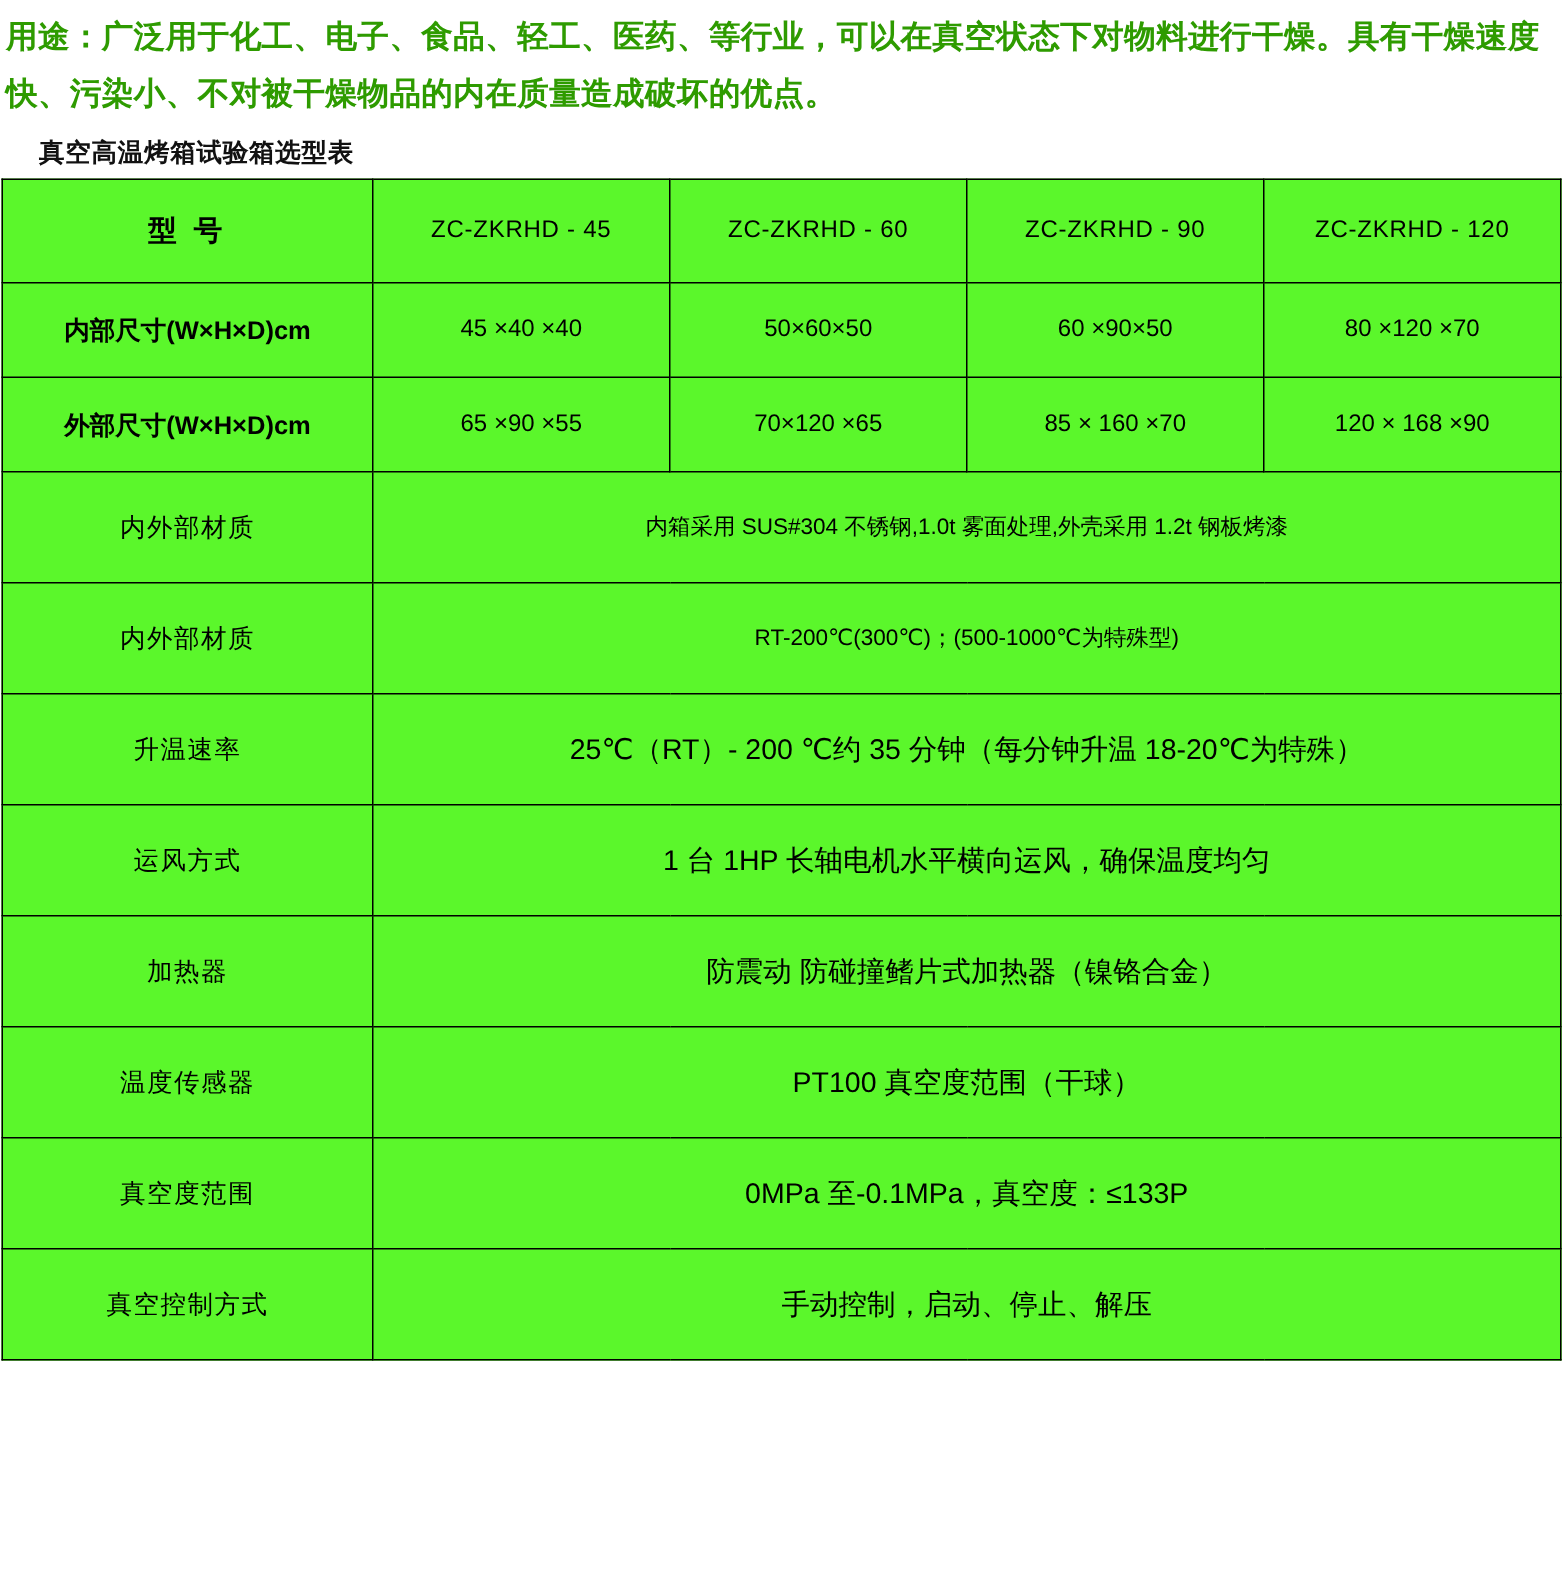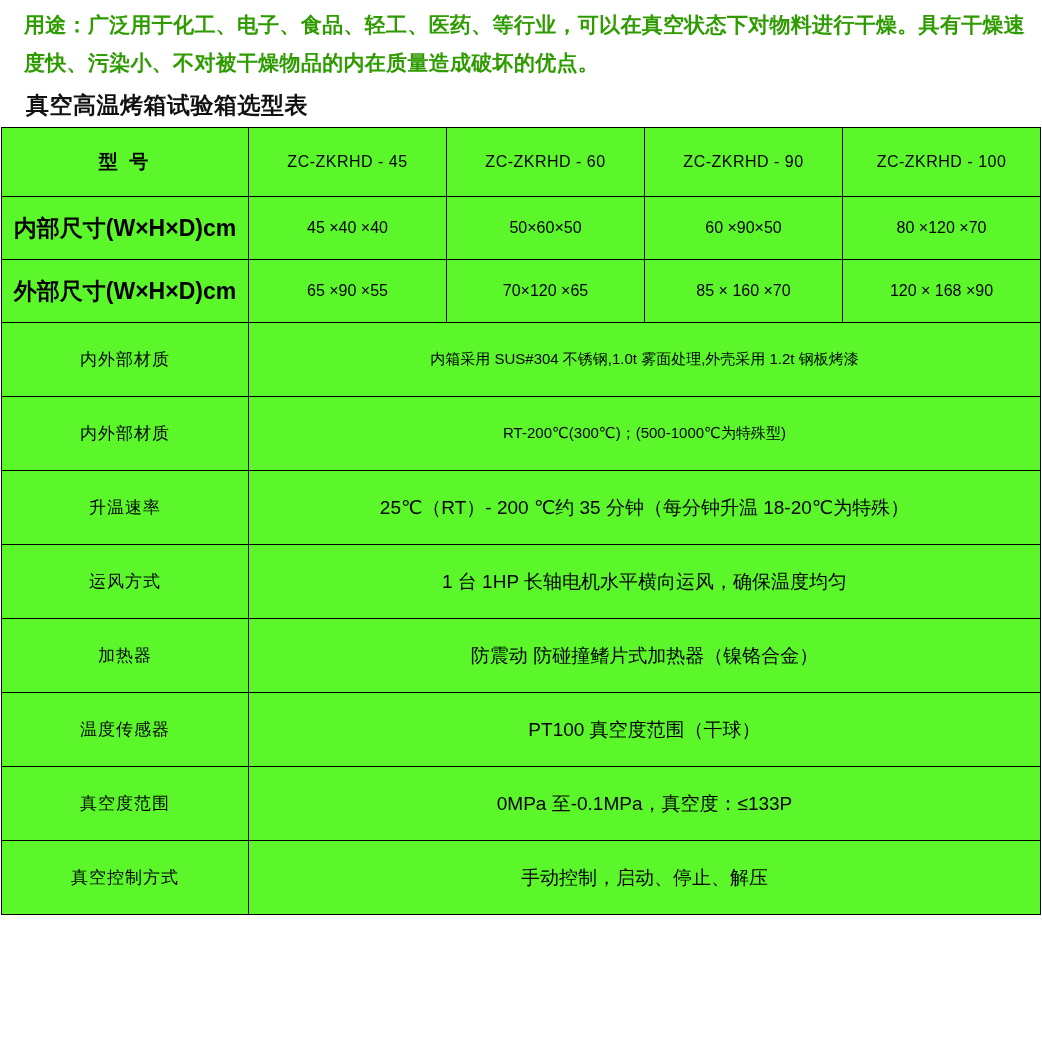--- a/index.html
+++ b/index.html
@@ -17,27 +17,27 @@
     position: relative;
     width: 1042px;
     height: 1061px;
     box-sizing: border-box;
   }
   .intro {
     color: #2e9b00;
     font-weight: bold;
     font-size: 21px;
     line-height: 38px;
-    padding: 6px 6px 0 24px;
+    padding: 6px 6px 0 4px;
     letter-spacing: 0.3px;
   }
   .section-title {
     color: #111111;
     font-weight: bold;
-    font-size: 23px;
+    font-size: 17px;
     padding: 8px 0 6px 26px;
     letter-spacing: 0.5px;
   }
   table.spec {
     border-collapse: collapse;
     width: 1040px;
     margin: 0 1px;
     table-layout: fixed;
     background: #5bf72b;
   }
@@ -64,21 +64,21 @@
   .head-row td.label {
     font-size: 19px;
     letter-spacing: 3px;
   }
   .dim-row td {
     height: 50px;
     font-weight: bold;
     font-size: 16px;
   }
   .dim-row td.label {
-    font-size: 23px;
+    font-size: 17px;
     letter-spacing: 0px;
   }
   .spec-row td {
     height: 61px;
   }
   .spec-row td.label {
     font-weight: normal;
     font-size: 17px;
     letter-spacing: 1px;
   }
@@ -107,21 +107,21 @@
   <div class="section-title">真空高温烤箱试验箱选型表</div>
 
   <table class="spec">
     <tbody>
 
       <tr class="head-row">
         <td class="label">型 号</td>
         <td class="value">ZC-ZKRHD - 45</td>
         <td class="value">ZC-ZKRHD - 60</td>
         <td class="value">ZC-ZKRHD - 90</td>
-        <td class="value">ZC-ZKRHD - 100</td>
+        <td class="value">ZC-ZKRHD - 120</td>
       </tr>
 
       <tr class="dim-row">
         <td class="label">内部尺寸(W×H×D)cm</td>
         <td class="value">45 ×40 ×40</td>
         <td class="value">50×60×50</td>
         <td class="value">60 ×90×50</td>
         <td class="value">80 ×120 ×70</td>
       </tr>
 

